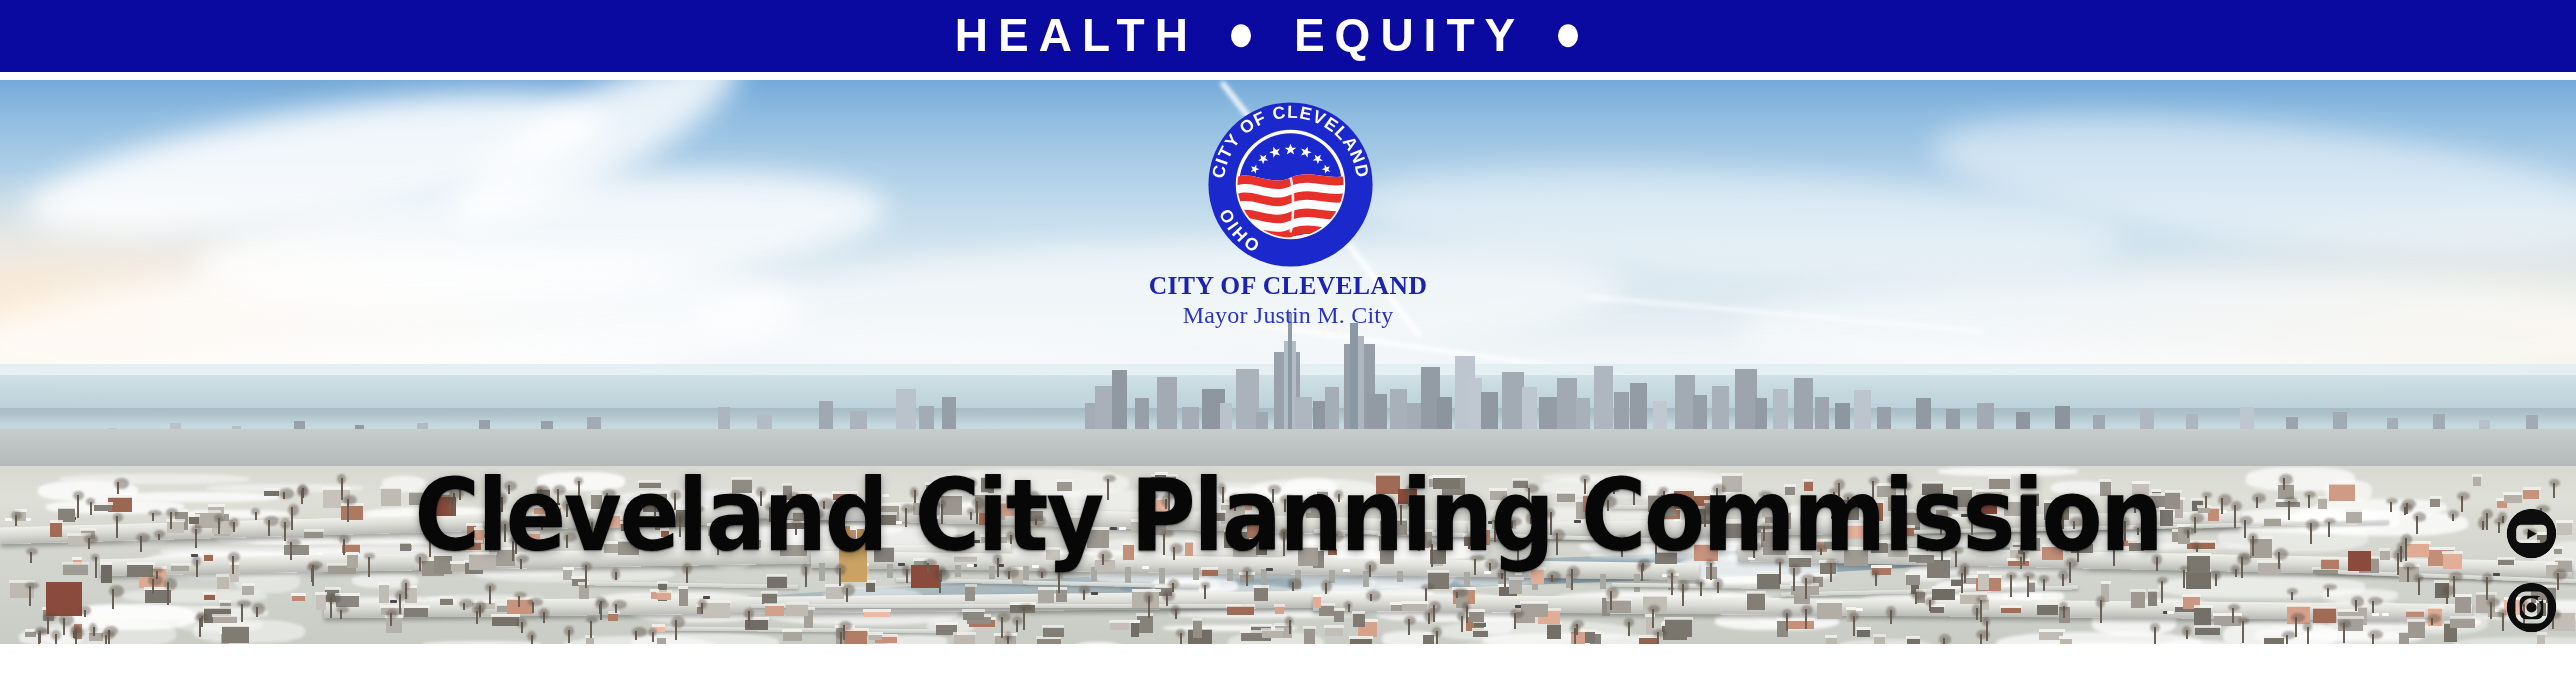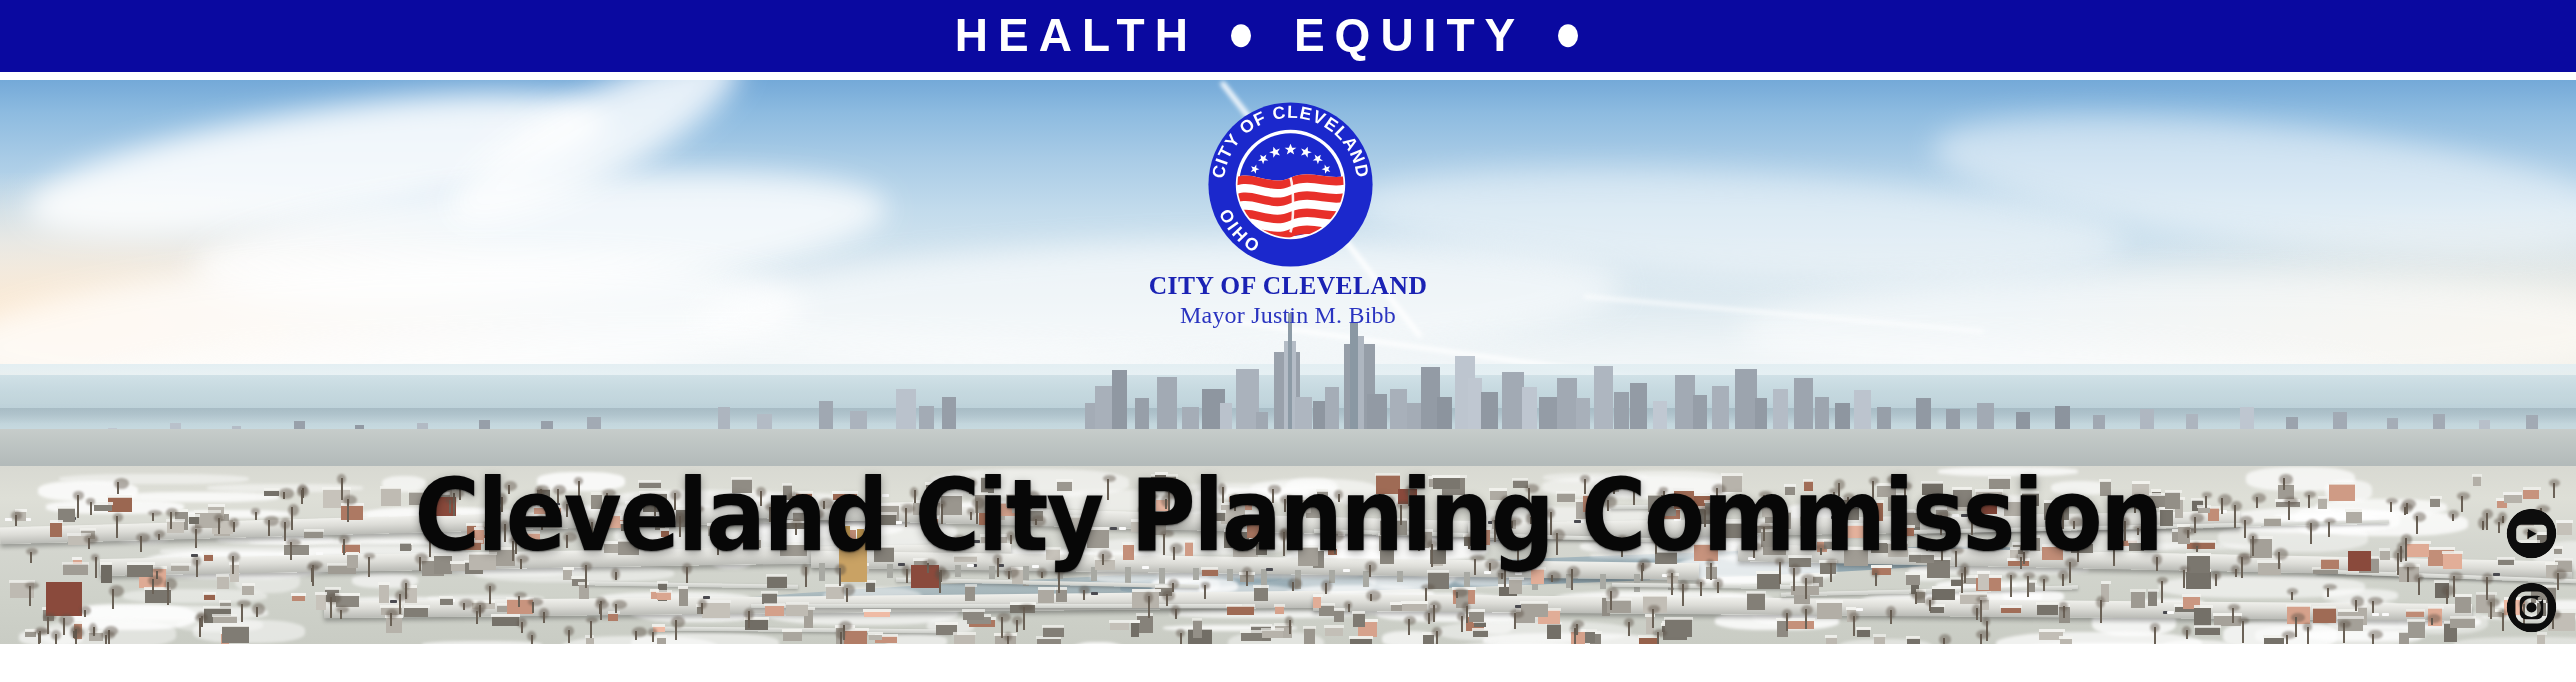--- a/index.html
+++ b/index.html
@@ -2195,21 +2195,21 @@
           <textPath href="#arcTop" startOffset="50%" text-anchor="middle">CITY OF CLEVELAND</textPath>
         </text>
         <text font-family="'Liberation Sans', sans-serif" font-size="20.5" font-weight="bold" fill="#ffffff" letter-spacing="1.2">
           <textPath href="#arcBot" startOffset="77%" text-anchor="middle">OHIO</textPath>
         </text>
       </svg>
     </div>
 
     <div id="wordmark">
       <div id="city-name">CITY OF CLEVELAND</div>
-      <div id="mayor-name">Mayor Justin M. Bibb</div>
+      <div id="mayor-name">Mayor Justin M. City</div>
     </div>
 
     <div id="title">Cleveland City Planning Commission</div>
 
     <div id="social">
 
       <svg class="social-icon" viewBox="0 0 100 100" role="link">
         <defs>
           <mask id="mYt">
             <rect x="0" y="0" width="100" height="100" fill="#000"></rect>

